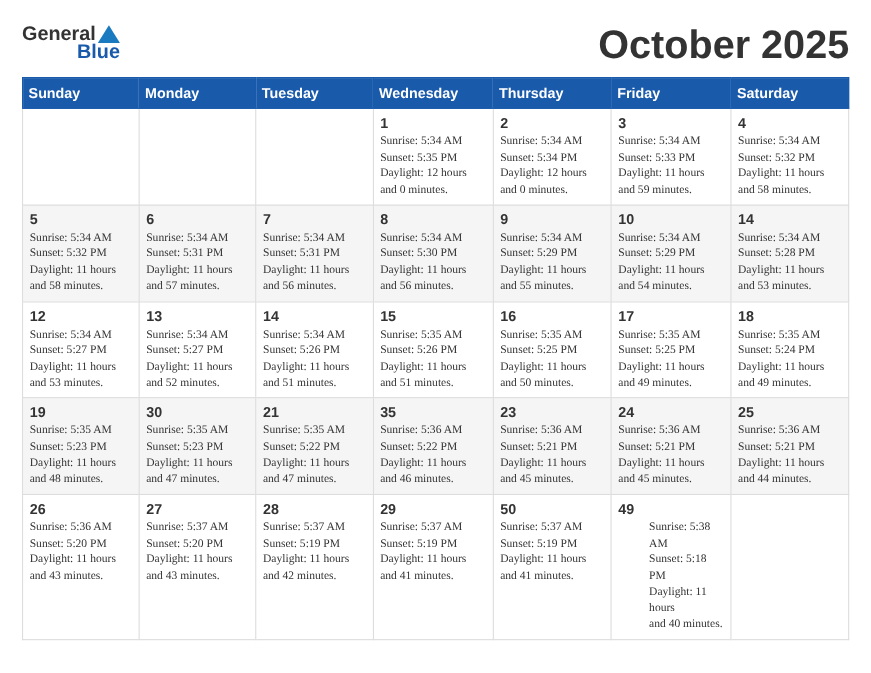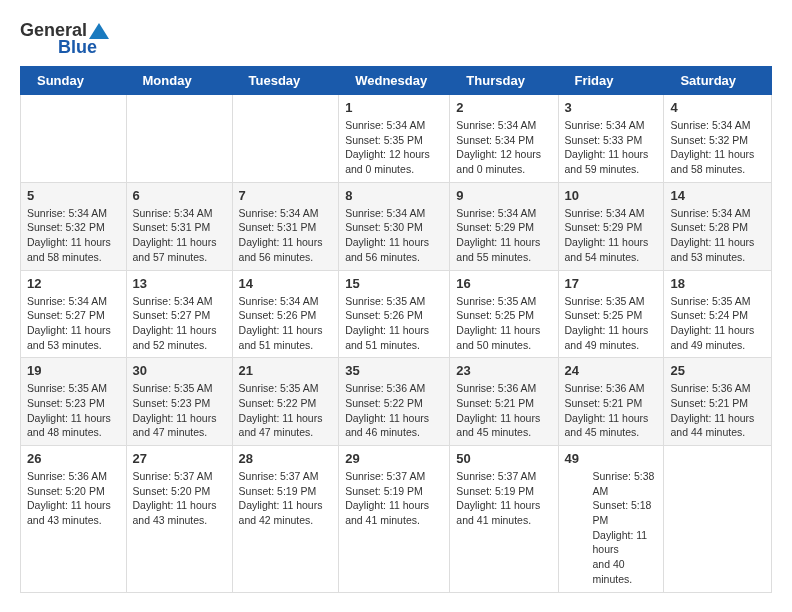--- a/index.html
+++ b/index.html
@@ -12,21 +12,21 @@
     }
     .header-section {
       display: flex;
       justify-content: space-between;
       align-items: flex-start;
       margin-bottom: 8px;
     }
     .logo {
       display: flex;
       flex-direction: column;
-      align-items: center;
+      align-items: flex-end;
     }
     .logo-row {
       display: flex;
       align-items: center;
       gap: 2px;
     }
     .title-section {
       text-align: right;
     }
     .month-title {
@@ -40,21 +40,21 @@
     }
     .calendar-table {
       width: 100%;
       border-collapse: collapse;
       font-size: 11px;
     }
     .calendar-table th {
       background-color: #1a5aab;
       color: #fff;
       text-align: left;
-      padding: 6px 16px;
+      padding: 6px 5px;
       font-size: 13px;
       font-weight: bold;
       border: 1px solid #1a5aab;
     }
     .calendar-table td {
       border: 1px solid #ddd;
       vertical-align: top;
       padding: 5px 6px;
       width: 113px;
       min-height: 80px;
@@ -66,39 +66,41 @@
     .day-number {
       font-size: 13px;
       font-weight: bold;
       color: #333;
       margin-bottom: 3px;
     }
     .day-info {
       font-size: 10.5px;
       color: #333;
       line-height: 1.4;
+      font-family: Liberation Serif, serif;
     }
     .empty-cell {
       background: #fff !important;
     }
   </style>
 </head>
 <body>
 
 <div class="header-section">
   <div class="logo">
     <div class="logo-row">
       <span style="font-size:18px; font-weight:bold; color:#333;">General</span>
       <svg width="20" height="20" viewBox="0 0 20 20">
         <polygon points="10,2 20,18 0,18" fill="#1a7abf"></polygon>
       </svg>
     </div>
     <span style="font-size:18px; font-weight:bold; color:#1a5aab; margin-top:-4px;margin-left:26px;">Blue</span>
   </div>
   <div class="title-section">
+    <div class="month-title">October 2025</div>
   </div>
 </div>
 
 <table class="calendar-table">
   <thead>
     <tr id="header-row">
         <th>Sunday</th>
         <th>Monday</th>
         <th>Tuesday</th>
         <th>Wednesday</th>

